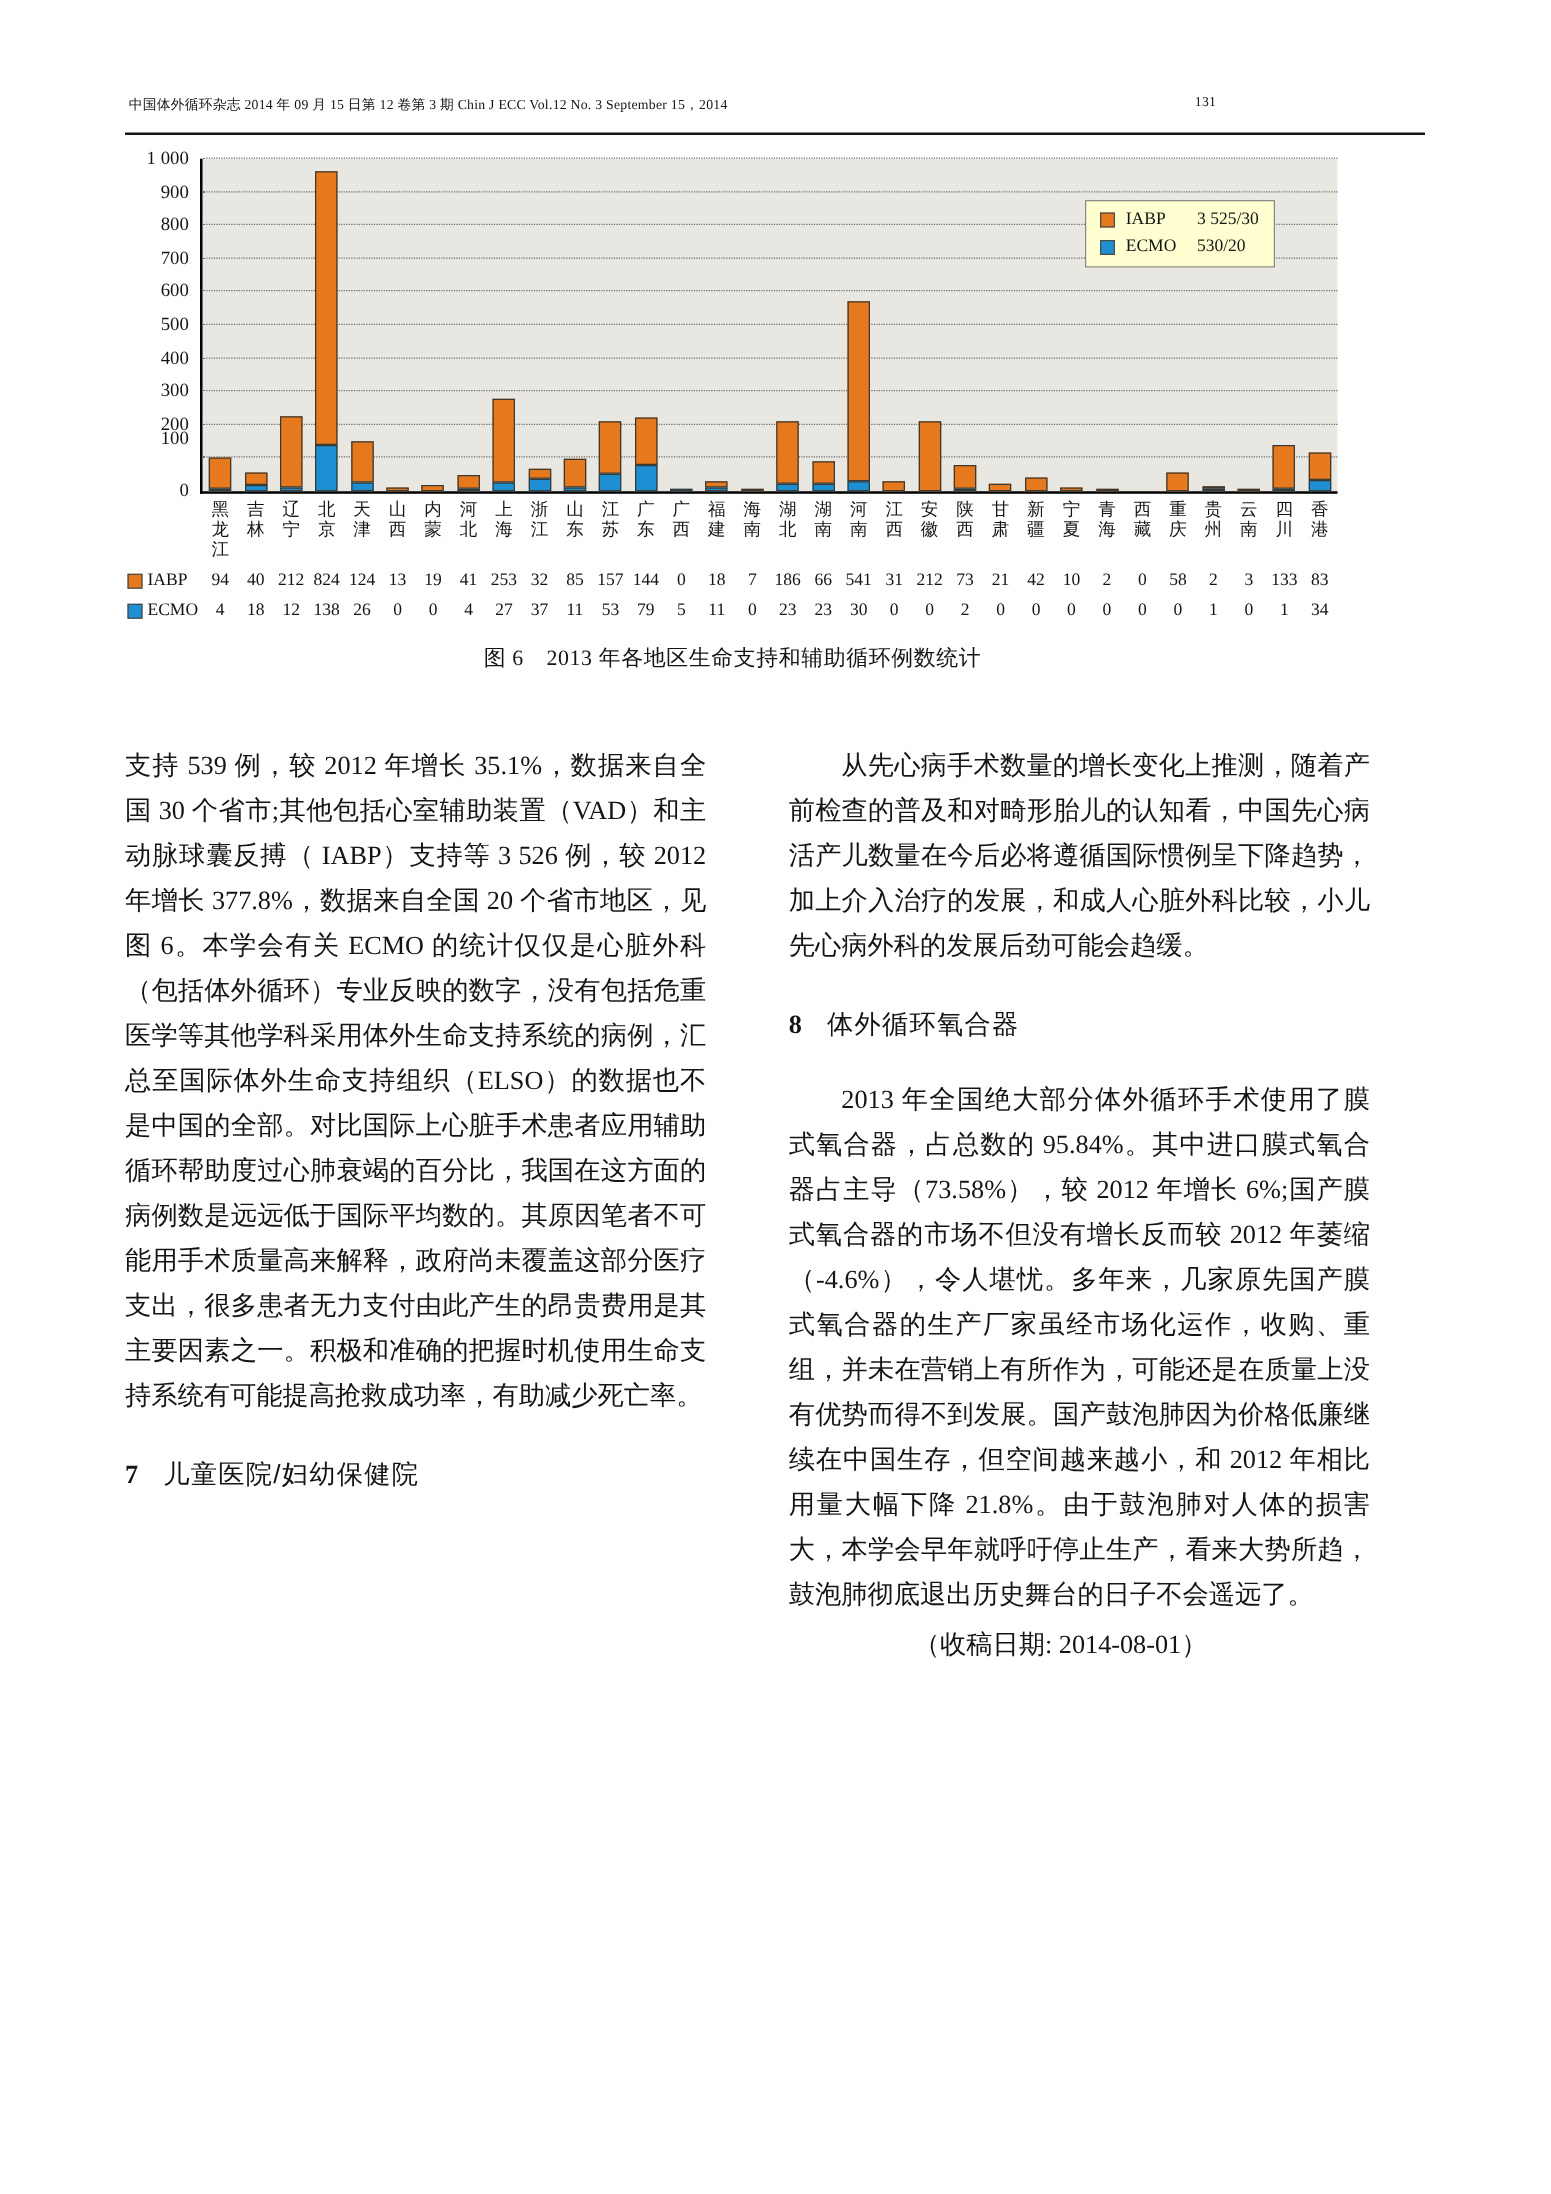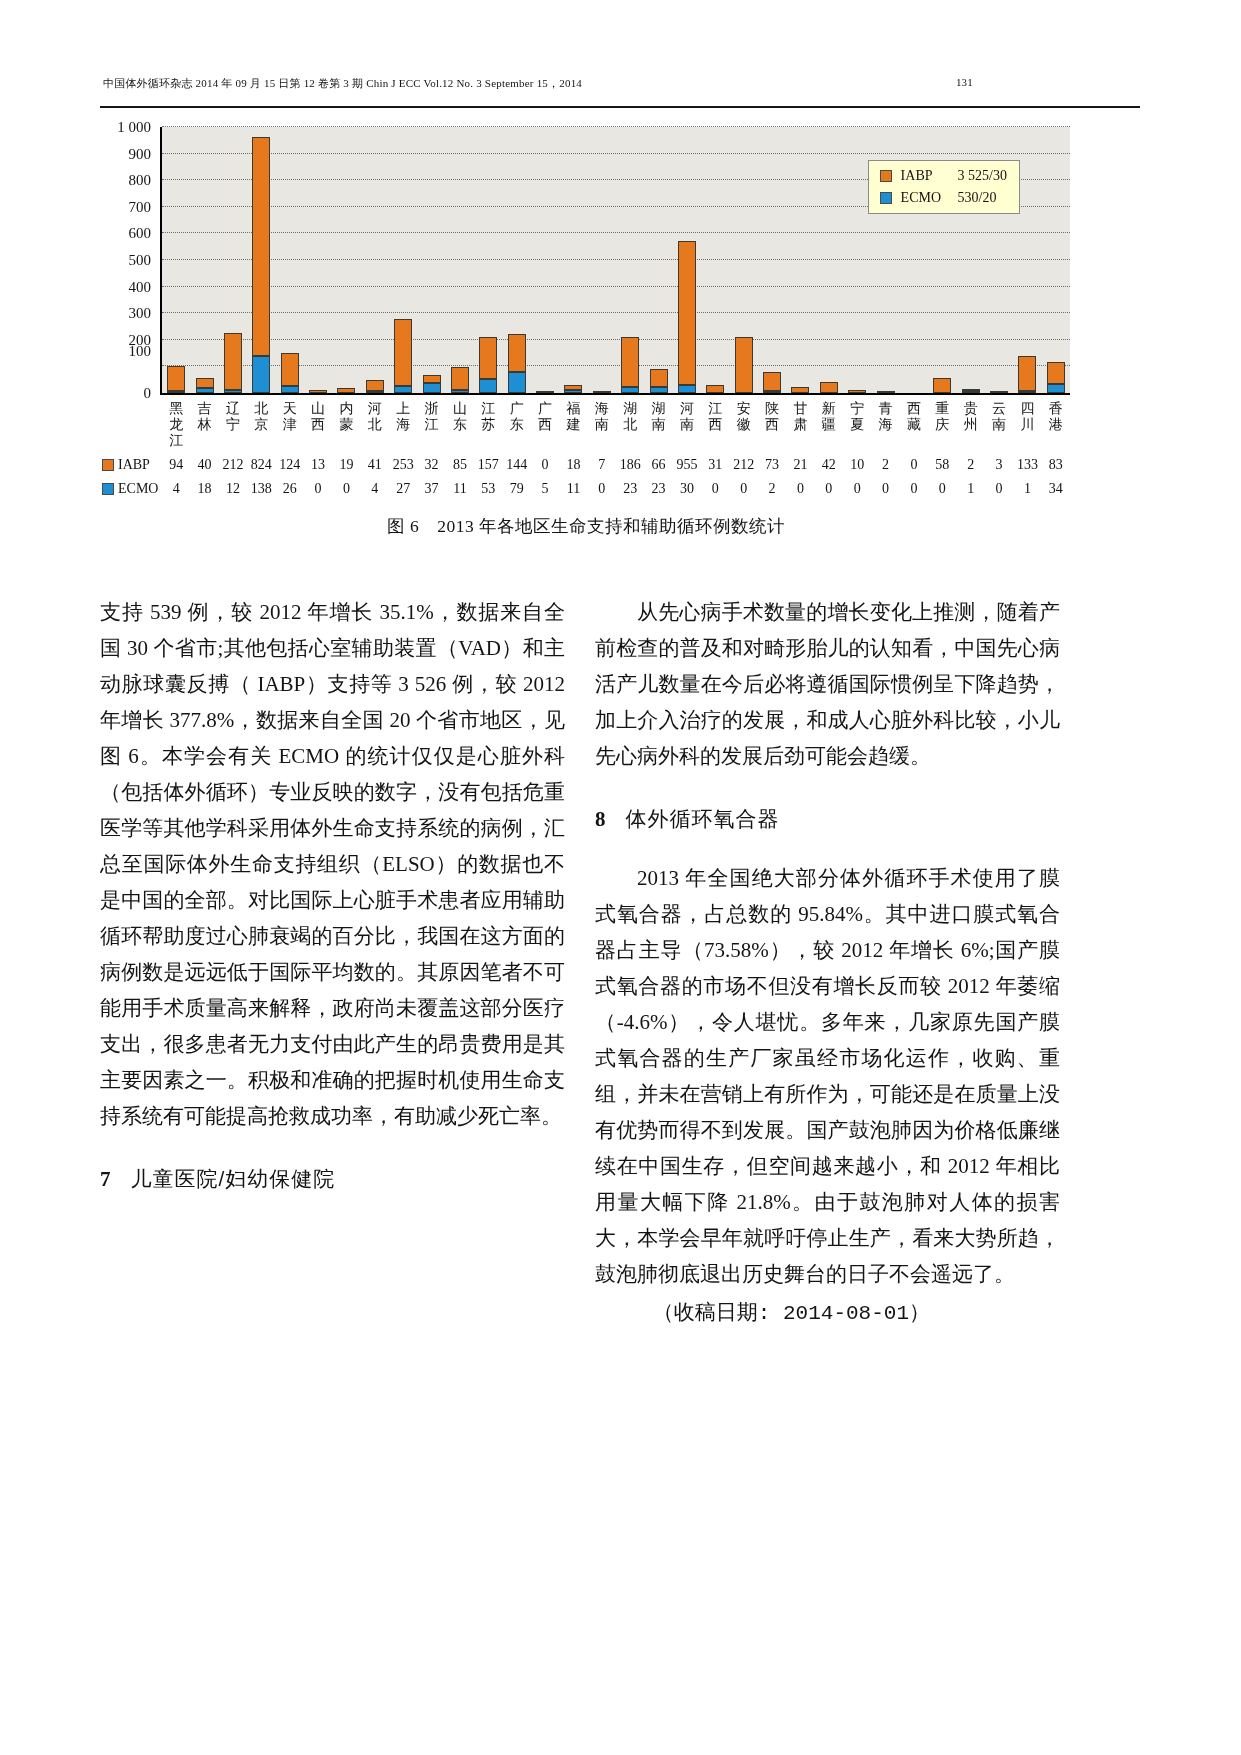--- a/index.html
+++ b/index.html
@@ -36,28 +36,28 @@
 
   .xlabels-row{display:flex;margin-left:60px;margin-top:6px;align-items:flex-start;}
   .xcell{flex:1;text-align:center;font-size:14px;line-height:16px;white-space:pre-line;}
   .data-table{margin-top:4px;}
   .numrow{display:flex;align-items:center;margin-top:8px;font-size:14px;}
   .rowlabel{width:60px;flex:none;display:flex;align-items:center;gap:4px;}
   .numcell{flex:1;text-align:center;}
   figcaption{margin-top:17px;text-align:center;font-size:17.5px;letter-spacing:.5px;}
 
   
-  .columns{position:absolute;top:594px;left:100px;width:996px;display:flex;gap:30px;}
+  .columns{position:absolute;top:594px;left:100px;width:996px;display:flex;gap:66px;}
   .col{width:465px;font-size:21px;line-height:36px;text-align:justify;}
   .col p{margin:0;text-indent:2em;}
   .col p.noindent{text-indent:0;}
   .sec{display:flex;gap:20px;align-items:baseline;font-size:21px;margin:27px 0 23px;font-weight:normal;}
   .secnum{font-weight:bold;}
   .sectitle{font-family:"Liberation Sans","DejaVu Sans",sans-serif;letter-spacing:1px;}
-  .dates{text-align:right;padding-right:130px;margin-top:4px;line-height:36px;font-family:Liberation Mono, monospace;}
+  .dates{text-align:right;padding-right:130px;margin-top:4px;line-height:36px;}
 </style>
 </head>
 <body>
 
 <div class="page">
 
   <div class="header">
     <span>中国体外循环杂志 2014 年 09 月 15 日第 12 卷第 3 期 Chin J ECC Vol.12 No. 3 September 15，2014</span>
     <span class="pagenum">131</span>
   </div>
@@ -366,21 +366,21 @@
           <div class="numcell">253</div>
           <div class="numcell">32</div>
           <div class="numcell">85</div>
           <div class="numcell">157</div>
           <div class="numcell">144</div>
           <div class="numcell">0</div>
           <div class="numcell">18</div>
           <div class="numcell">7</div>
           <div class="numcell">186</div>
           <div class="numcell">66</div>
-          <div class="numcell">955</div>
+          <div class="numcell">541</div>
           <div class="numcell">31</div>
           <div class="numcell">212</div>
           <div class="numcell">73</div>
           <div class="numcell">21</div>
           <div class="numcell">42</div>
           <div class="numcell">10</div>
           <div class="numcell">2</div>
           <div class="numcell">0</div>
           <div class="numcell">58</div>
           <div class="numcell">2</div>

